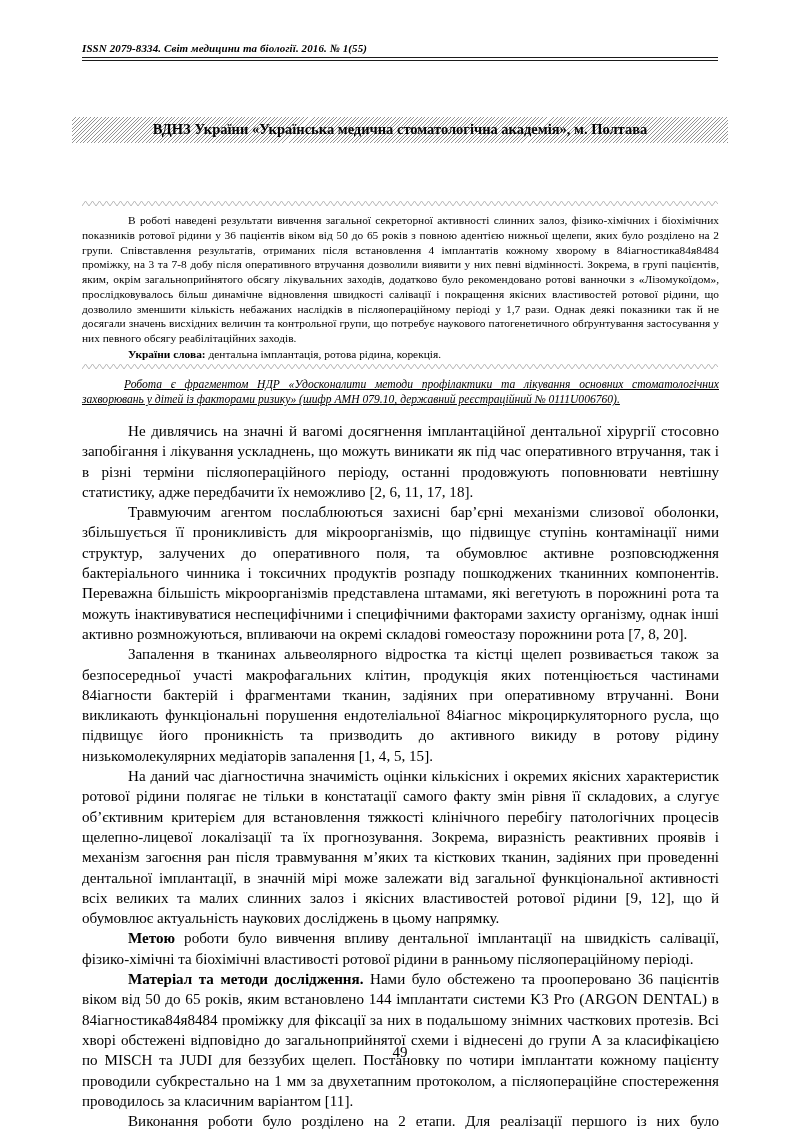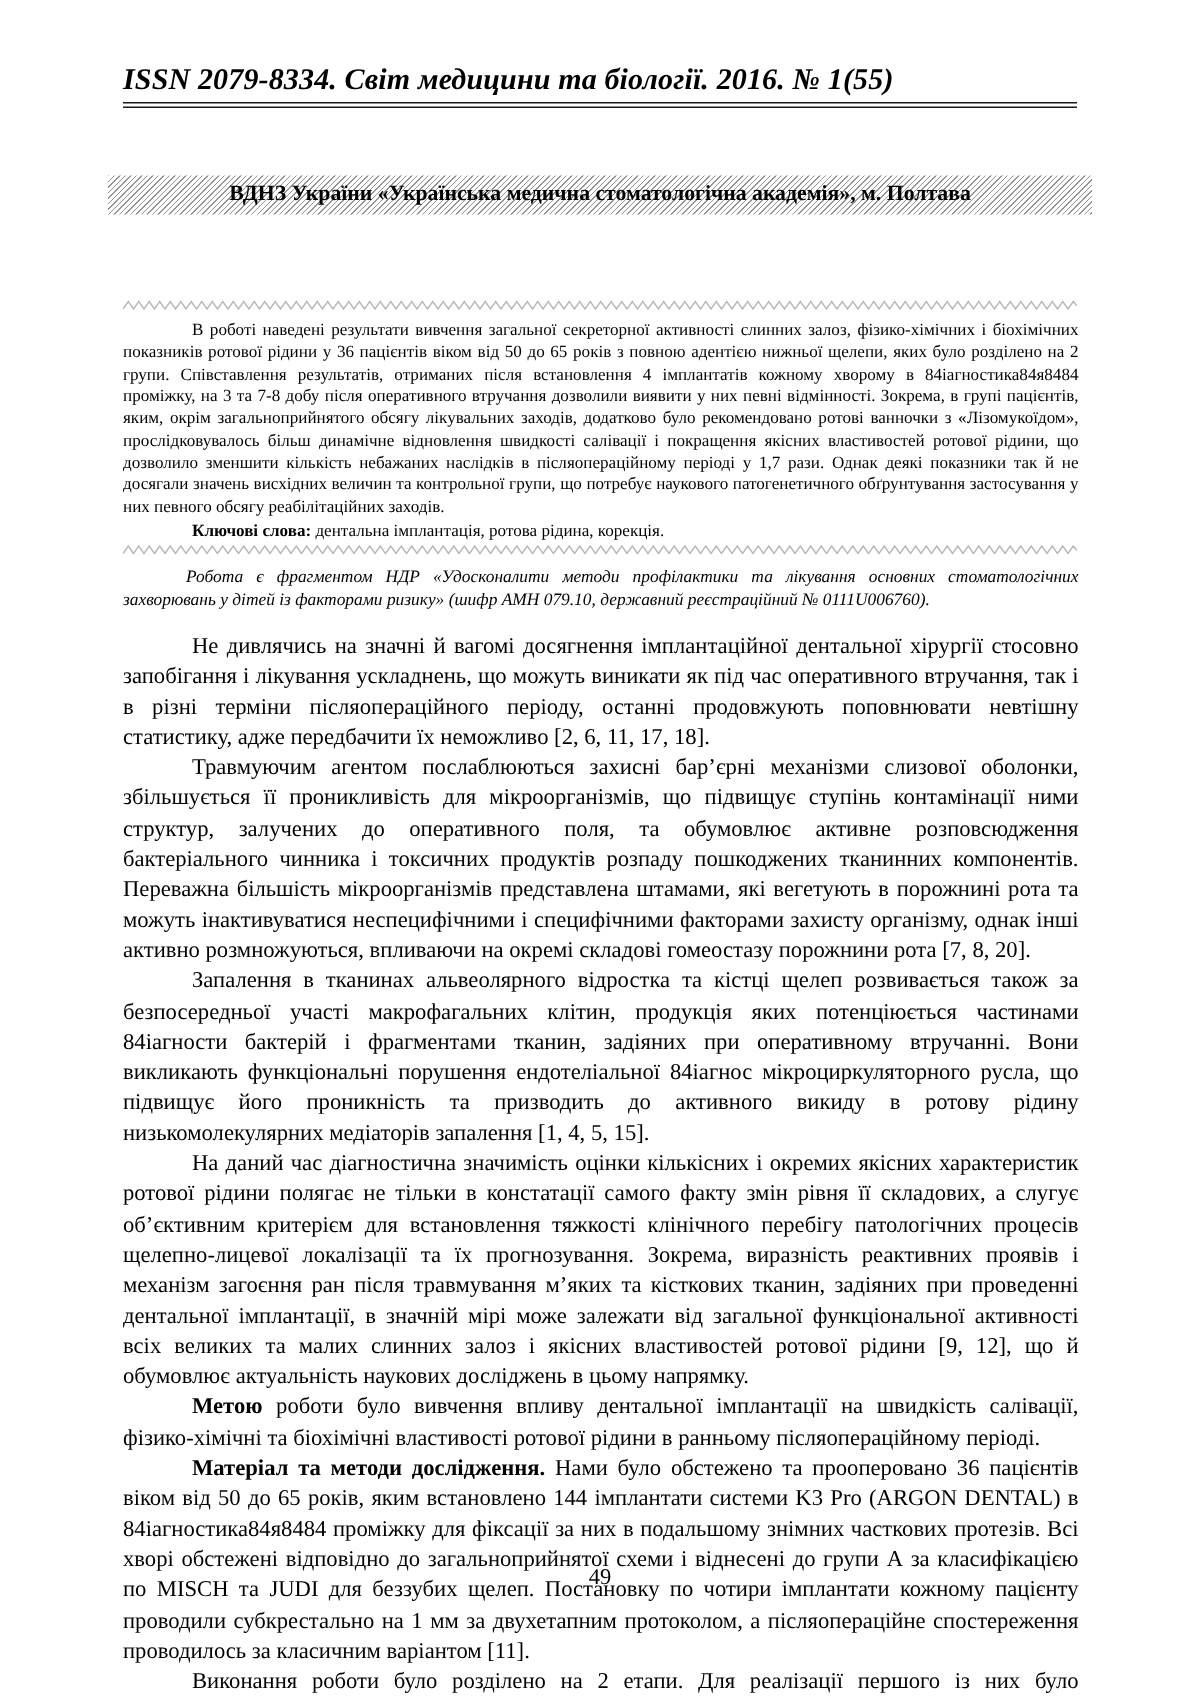--- a/index.html
+++ b/index.html
@@ -26,21 +26,21 @@
   
   .running-head {
     position: absolute;
     left: 82px;
     top: 42px;
     width: 636px;
   }
   .running-head-text {
     font-style: italic;
     font-weight: bold;
-    font-size: 20px;
+    font-size: 11px;
     letter-spacing: 0.1px;
     white-space: nowrap;
   }
   .head-rule {
     margin-top: 3px;
     border-top: 1.6px solid #1a1a1a;
     border-bottom: 0.8px solid #1a1a1a;
     height: 1.6px;
     width: 100%;
   }
@@ -128,20 +128,21 @@
   .funding {
     position: absolute;
     left: 82px;
     top: 377px;
     width: 637px;
     font-size: 11.6px;
     font-style: italic;
     line-height: 1.33;
     text-align: justify;
     text-indent: 42px;
+    text-decoration: underline;
   }
 
   
   .body-text {
     position: absolute;
     left: 82px;
     top: 421px;
     width: 637px;
     font-size: 15.1px;
     line-height: 1.345;
@@ -183,21 +184,21 @@
 
   <div class="zigzag" style="top:200px;">
     <svg width="636" height="7" viewBox="0 0 636 7" preserveAspectRatio="none" aria-hidden="true">
       <path d="M0 6 L3.5 1 L7 6 L10.5 1 L14 6 L17.5 1 L21 6 L24.5 1 L28 6 L31.5 1 L35 6 L38.5 1 L42 6 L45.5 1 L49 6 L52.5 1 L56 6 L59.5 1 L63 6 L66.5 1 L70 6 L73.5 1 L77 6 L80.5 1 L84 6 L87.5 1 L91 6 L94.5 1 L98 6 L101.5 1 L105 6 L108.5 1 L112 6 L115.5 1 L119 6 L122.5 1 L126 6 L129.5 1 L133 6 L136.5 1 L140 6 L143.5 1 L147 6 L150.5 1 L154 6 L157.5 1 L161 6 L164.5 1 L168 6 L171.5 1 L175 6 L178.5 1 L182 6 L185.5 1 L189 6 L192.5 1 L196 6 L199.5 1 L203 6 L206.5 1 L210 6 L213.5 1 L217 6 L220.5 1 L224 6 L227.5 1 L231 6 L234.5 1 L238 6 L241.5 1 L245 6 L248.5 1 L252 6 L255.5 1 L259 6 L262.5 1 L266 6 L269.5 1 L273 6 L276.5 1 L280 6 L283.5 1 L287 6 L290.5 1 L294 6 L297.5 1 L301 6 L304.5 1 L308 6 L311.5 1 L315 6 L318.5 1 L322 6 L325.5 1 L329 6 L332.5 1 L336 6 L339.5 1 L343 6 L346.5 1 L350 6 L353.5 1 L357 6 L360.5 1 L364 6 L367.5 1 L371 6 L374.5 1 L378 6 L381.5 1 L385 6 L388.5 1 L392 6 L395.5 1 L399 6 L402.5 1 L406 6 L409.5 1 L413 6 L416.5 1 L420 6 L423.5 1 L427 6 L430.5 1 L434 6 L437.5 1 L441 6 L444.5 1 L448 6 L451.5 1 L455 6 L458.5 1 L462 6 L465.5 1 L469 6 L472.5 1 L476 6 L479.5 1 L483 6 L486.5 1 L490 6 L493.5 1 L497 6 L500.5 1 L504 6 L507.5 1 L511 6 L514.5 1 L518 6 L521.5 1 L525 6 L528.5 1 L532 6 L535.5 1 L539 6 L542.5 1 L546 6 L549.5 1 L553 6 L556.5 1 L560 6 L563.5 1 L567 6 L570.5 1 L574 6 L577.5 1 L581 6 L584.5 1 L588 6 L591.5 1 L595 6 L598.5 1 L602 6 L605.5 1 L609 6 L612.5 1 L616 6 L619.5 1 L623 6 L626.5 1 L630 6 L633.5 1 L636 4" fill="none" stroke="#b9b9b9" stroke-width="1"></path>
     </svg>
   </div>
 
   <div class="abstract">
     <div>В роботі наведені результати вивчення загальної секреторної активності слинних залоз, фізико-хімічних і біохімічних показників ротової рідини у 36 пацієнтів віком від 50 до 65 років з повною адентією нижньої щелепи, яких було розділено на 2 групи. Співставлення результатів, отриманих після встановлення 4 імплантатів кожному хворому в 84іагностика84я8484 проміжку, на 3 та 7-8 добу після оперативного втручання дозволили виявити у них певні відмінності. Зокрема, в групі пацієнтів, яким, окрім загальноприйнятого обсягу лікувальних заходів, додатково було рекомендовано ротові ванночки з «Лізомукоїдом», прослідковувалось більш динамічне відновлення швидкості салівації і покращення якісних властивостей ротової рідини, що дозволило зменшити кількість небажаних наслідків в післяопераційному періоді у 1,7 рази. Однак деякі показники так й не досягали значень висхідних величин та контрольної групи, що потребує наукового патогенетичного обґрунтування застосування у них певного обсягу реабілітаційних заходів.</div>
     <div class="kw">
-      <b>Ключові слова:</b><span> дентальна імплантація, ротова рідина, корекція.</span>
+      <b>України слова:</b><span> дентальна імплантація, ротова рідина, корекція.</span>
     </div>
   </div>
 
   <div class="zigzag" style="top:363px;">
     <svg width="636" height="7" viewBox="0 0 636 7" preserveAspectRatio="none" aria-hidden="true">
       <path d="M0 6 L3.5 1 L7 6 L10.5 1 L14 6 L17.5 1 L21 6 L24.5 1 L28 6 L31.5 1 L35 6 L38.5 1 L42 6 L45.5 1 L49 6 L52.5 1 L56 6 L59.5 1 L63 6 L66.5 1 L70 6 L73.5 1 L77 6 L80.5 1 L84 6 L87.5 1 L91 6 L94.5 1 L98 6 L101.5 1 L105 6 L108.5 1 L112 6 L115.5 1 L119 6 L122.5 1 L126 6 L129.5 1 L133 6 L136.5 1 L140 6 L143.5 1 L147 6 L150.5 1 L154 6 L157.5 1 L161 6 L164.5 1 L168 6 L171.5 1 L175 6 L178.5 1 L182 6 L185.5 1 L189 6 L192.5 1 L196 6 L199.5 1 L203 6 L206.5 1 L210 6 L213.5 1 L217 6 L220.5 1 L224 6 L227.5 1 L231 6 L234.5 1 L238 6 L241.5 1 L245 6 L248.5 1 L252 6 L255.5 1 L259 6 L262.5 1 L266 6 L269.5 1 L273 6 L276.5 1 L280 6 L283.5 1 L287 6 L290.5 1 L294 6 L297.5 1 L301 6 L304.5 1 L308 6 L311.5 1 L315 6 L318.5 1 L322 6 L325.5 1 L329 6 L332.5 1 L336 6 L339.5 1 L343 6 L346.5 1 L350 6 L353.5 1 L357 6 L360.5 1 L364 6 L367.5 1 L371 6 L374.5 1 L378 6 L381.5 1 L385 6 L388.5 1 L392 6 L395.5 1 L399 6 L402.5 1 L406 6 L409.5 1 L413 6 L416.5 1 L420 6 L423.5 1 L427 6 L430.5 1 L434 6 L437.5 1 L441 6 L444.5 1 L448 6 L451.5 1 L455 6 L458.5 1 L462 6 L465.5 1 L469 6 L472.5 1 L476 6 L479.5 1 L483 6 L486.5 1 L490 6 L493.5 1 L497 6 L500.5 1 L504 6 L507.5 1 L511 6 L514.5 1 L518 6 L521.5 1 L525 6 L528.5 1 L532 6 L535.5 1 L539 6 L542.5 1 L546 6 L549.5 1 L553 6 L556.5 1 L560 6 L563.5 1 L567 6 L570.5 1 L574 6 L577.5 1 L581 6 L584.5 1 L588 6 L591.5 1 L595 6 L598.5 1 L602 6 L605.5 1 L609 6 L612.5 1 L616 6 L619.5 1 L623 6 L626.5 1 L630 6 L633.5 1 L636 4" fill="none" stroke="#b9b9b9" stroke-width="1"></path>
     </svg>
   </div>
 
   <div class="funding">Робота є фрагментом НДР «Удосконалити методи профілактики та лікування основних стоматологічних захворювань у дітей із факторами ризику» (шифр АМН 079.10, державний реєстраційний № 0111U006760).</div>

